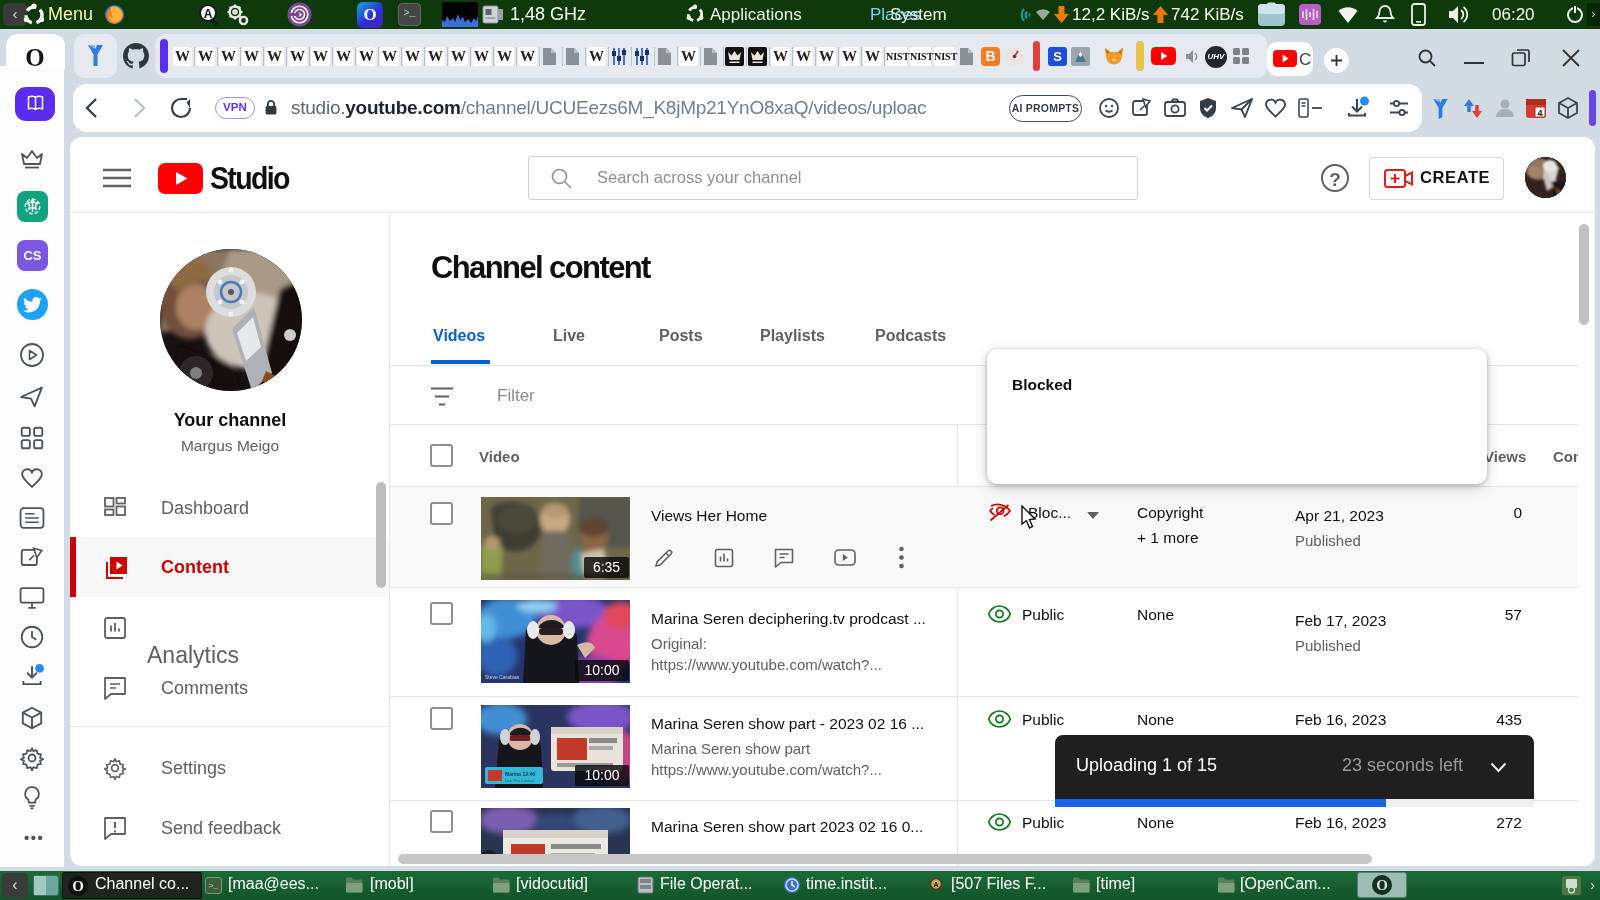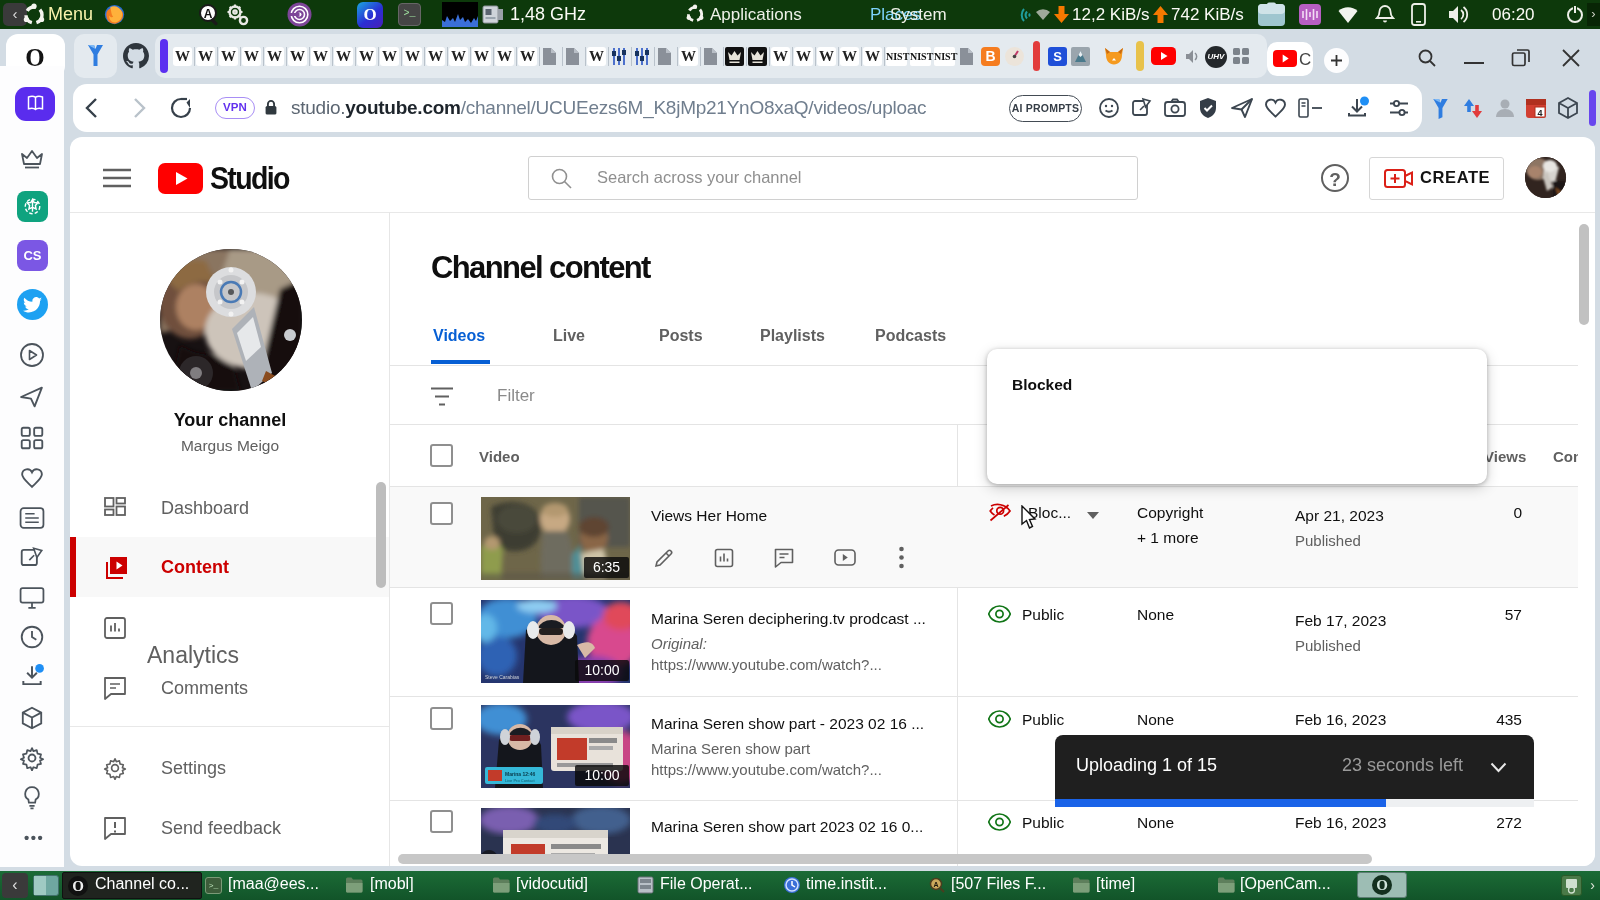--- a/index.html
+++ b/index.html
@@ -736,21 +736,21 @@
       <path d="M57 28 a14 11 0 0 1 27 0z" fill="#1a1c22"></path>
       <rect x="58" y="28" width="24" height="7" rx="3.5" fill="#241f1e"></rect>
       <ellipse cx="52" cy="30" rx="6" ry="9" fill="#e8eaec"></ellipse>
       <ellipse cx="88" cy="30" rx="6" ry="9" fill="#e8eaec"></ellipse>
       <path d="M96 45 C106 40 112 42 114 48 L104 58z" fill="#d8b9a6"></path>
       <text x="4" y="79" font-size="5" fill="#cfd3d8">Steve Carabias</text>
     </svg>
   </div>
   <div class="abs" style="left:505px;top:523px;width:54px;height:21px;background:rgba(10,10,10,.82);border-radius:2px;color:#fff;font-size:14px;text-align:center;line-height:21px;">10:00</div>
   <div class="abs" style="left:581px;top:473px;font-size:15.5px;color:#0f0f0f;">Marina Seren deciphering.tv prodcast ...</div>
-  <div class="abs" style="left:581px;top:498px;font-size:15px;color:#606060;font-style:italic;">Original:</div>
+  <div class="abs" style="left:581px;top:498px;font-size:15px;color:#606060;">Original:</div>
   <div class="abs" style="left:581px;top:519px;font-size:15px;color:#606060;">https://www.youtube.com/watch?...</div>
   <svg class="abs" style="left:918px;top:468px" width="23" height="18" viewBox="0 0 23 18">
       <path d="M11.5 1 C17 1 21 5 22.3 9 C21 13 17 17 11.5 17 C6 17 2 13 .7 9 C2 5 6 1 11.5 1z" fill="none" stroke="#107516" stroke-width="1.7"></path>
       <circle cx="11.5" cy="9" r="3.6" fill="none" stroke="#107516" stroke-width="1.7"></circle>
     </svg>
   <div class="abs" style="left:952px;top:469px;font-size:15.5px;color:#0f0f0f;">Public</div>
   <div class="abs" style="left:1067px;top:469px;font-size:15.5px;color:#0f0f0f;">None</div>
   <div class="abs" style="left:1225px;top:475px;font-size:15.5px;color:#0f0f0f;">Feb 17, 2023</div>
   <div class="abs" style="left:1225px;top:500px;font-size:15px;color:#606060;">Published</div>
   <div class="abs" style="left:1394px;top:469px;width:58px;text-align:right;font-size:15.5px;color:#0f0f0f;">57</div>

